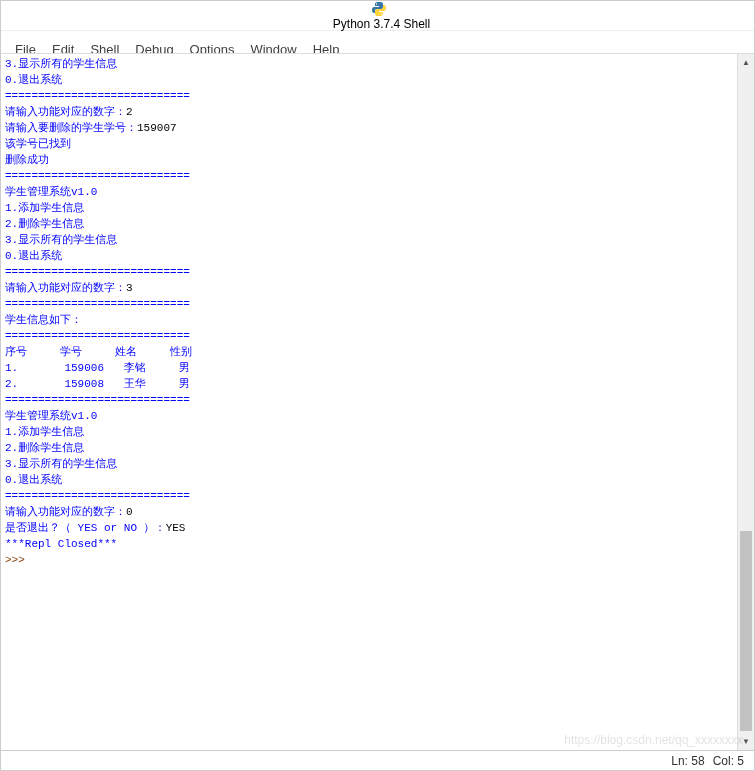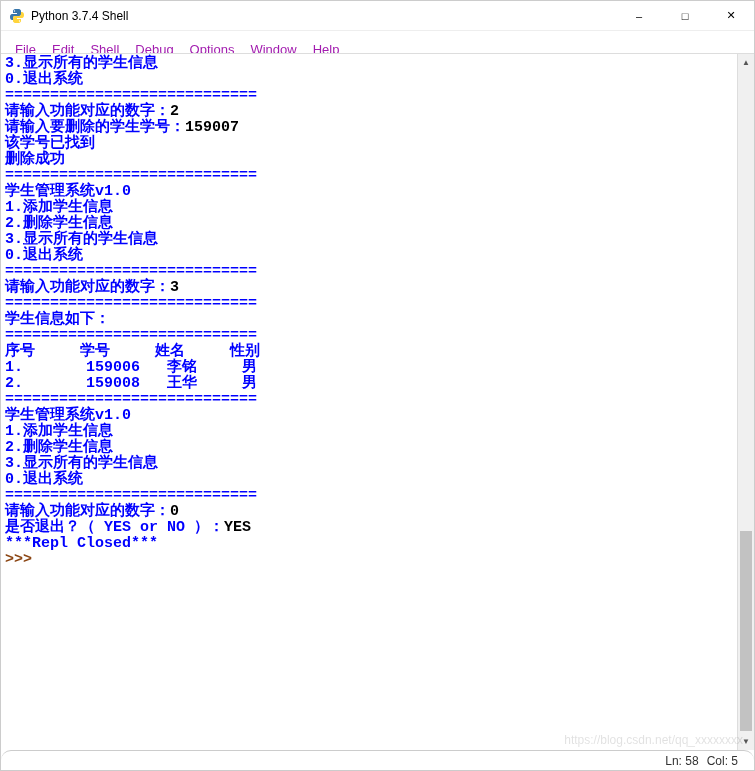--- a/index.html
+++ b/index.html
@@ -12,20 +12,21 @@
       flex-direction: column;
       border: 1px solid #ccc;
     }
     .titlebar {
       height: 30px;
       display: flex;
       align-items: center;
       padding: 0 0 0 8px;
       background: #fff;
       border-bottom: 1px solid #eee;
+      flex-direction: column;
     }
     .titlebar .icon {
       width: 16px;
       height: 16px;
       margin-right: 6px;
       display: inline-flex;
       align-items: center;
       justify-content: center;
     }
     .titlebar .title {
@@ -51,41 +52,40 @@
       height: 22px;
       display: flex;
       align-items: center;
       padding: 0 6px;
       background: #fff;
       font-size: 13px;
     }
     .menu-item {
       padding: 2px 8px;
       cursor: default;
-      color: #a21caf;
+      color: #404040;
       margin-top: 15px;
     }
     .menu-item .ul { text-decoration: underline; }
     .content-wrap {
       flex: 1;
       display: flex;
       overflow: hidden;
       border-top: 1px solid #ddd;
     }
     .content {
       flex: 1;
       padding: 2px 4px;
       font-family: "NSimSun","SimSun","Courier New", monospace;
-      font-size: 15px;
+      font-size: 11px;
       line-height: 16px;
       white-space: pre;
       color: #0000ff;
       overflow: hidden;
       background: #fff;
-      font-weight: bold;
     }
     .blk { color: #000; }
     .brn { color: #8b4513; }
     .scrollbar {
       width: 17px;
       background: #f0f0f0;
       display: flex;
       flex-direction: column;
       border-left: 1px solid #ddd;
     }
@@ -103,25 +103,24 @@
       height: 200px;
       background: #c2c2c2;
       border-radius:0;
     }
     .statusbar {
       height: 20px;
       border-top: 1px solid #ccc;
       display: flex;
       justify-content: flex-end;
       align-items: center;
-      padding: 0 16px;
+      padding: 0 10px;
       font-size: 12px;
       color: #333;
       background: #fff;
-      border-radius: 10px;
     }
     .watermark {
       position: fixed;
       right: 12px; bottom: 24px;
       font-size: 12px;
       color: rgba(0,0,0,0.12);
       font-family: Arial, sans-serif;
       pointer-events: none;
       margin-left: 37px;
     }

